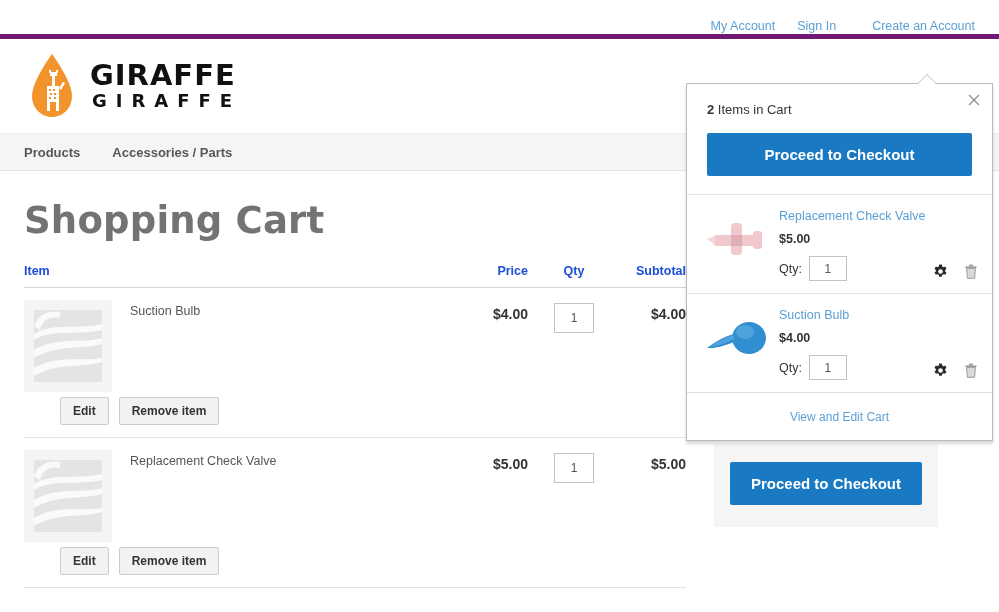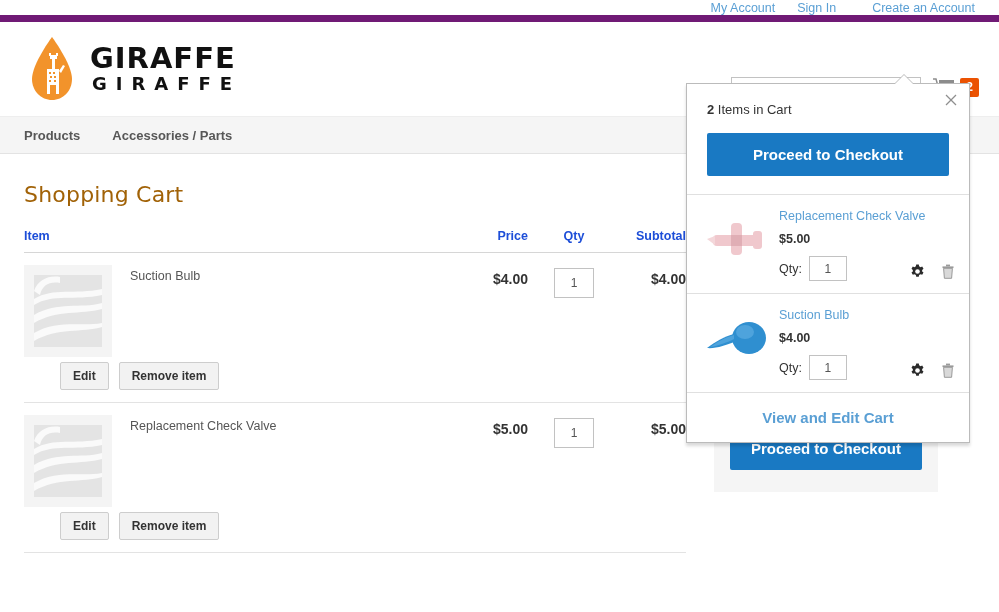--- a/index.html
+++ b/index.html
@@ -11,26 +11,27 @@
     background: #ffffff;
     font-family: "Liberation Sans", sans-serif;
     font-size: 13px;
     color: #333333;
     position: relative;
   }
 
   
   .top-panel {
     height: 22px;
-    border-bottom: 7px solid #701a75;
+    border-bottom: 5px solid #701a75;
     display: flex;
     align-items: center;
     justify-content: flex-end;
     padding-right: 24px;
     background: #ffffff;
+    margin-top: 17px;
   }
   .top-links { display: flex; align-items: center; }
   .top-link {
     color: #5a9fd4;
     font-size: 12.5px;
     text-decoration: none;
     margin-left: 22px;
     white-space: nowrap;
   }
   .top-link.spaced { margin-left: 36px; }
@@ -126,23 +127,23 @@
     font-weight: bold;
     color: #575757;
     margin-right: 32px;
     cursor: pointer;
     text-decoration: none;
     text-align: center;
   }
 
   
   .page-title {
-    font-size: 22px;
-    font-weight: 400;
-    color: #a16207;
+    font-size: 37px;
+    font-weight: 700;
+    color: #737373;
     padding: 28px 0 0 24px;
     letter-spacing: 0.2px;
     font-family: "DejaVu Sans", sans-serif;
   }
 
   .content {
     display: flex;
     padding: 22px 20px 0 24px;
   }
   .cart-table { width: 662px; }
@@ -239,21 +240,21 @@
     cursor: pointer;
     border-radius: 2px;
     font-family: "Liberation Sans", sans-serif;
   }
 
   
   .minicart {
     position: absolute;
     left: 686px;
     top: 83px;
-    width: 284px;
+    width: 307px;
     background: #ffffff;
     border: 1px solid #bbbbbb;
     box-shadow: 0 3px 3px rgba(0,0,0,0.15);
     z-index: 50;
   }
   .minicart:before {
     content: "";
     position: absolute;
     top: -9px;
     right: 56px;
@@ -327,23 +328,22 @@
     align-items: center;
   }
   .mc-gear { width: 15px; height: 15px; margin-right: 16px; cursor: pointer; }
   .mc-trash { width: 14px; height: 15px; cursor: pointer; }
   .mc-foot {
     text-align: center;
     padding: 16px 0 16px 0;
   }
   .mc-foot a {
     color: #5a9fd4;
-    font-size: 15px;
+    font-size: 12px;
     text-decoration: none;
-    font-weight: bold;
   }
 </style>
 </head>
 <body>
 
 <div class="top-panel">
   <div class="top-links">
     <a class="top-link" href="#">My Account</a>
     <a class="top-link" href="#">Sign In</a>
     <a class="top-link spaced" href="#">Create an Account</a>

